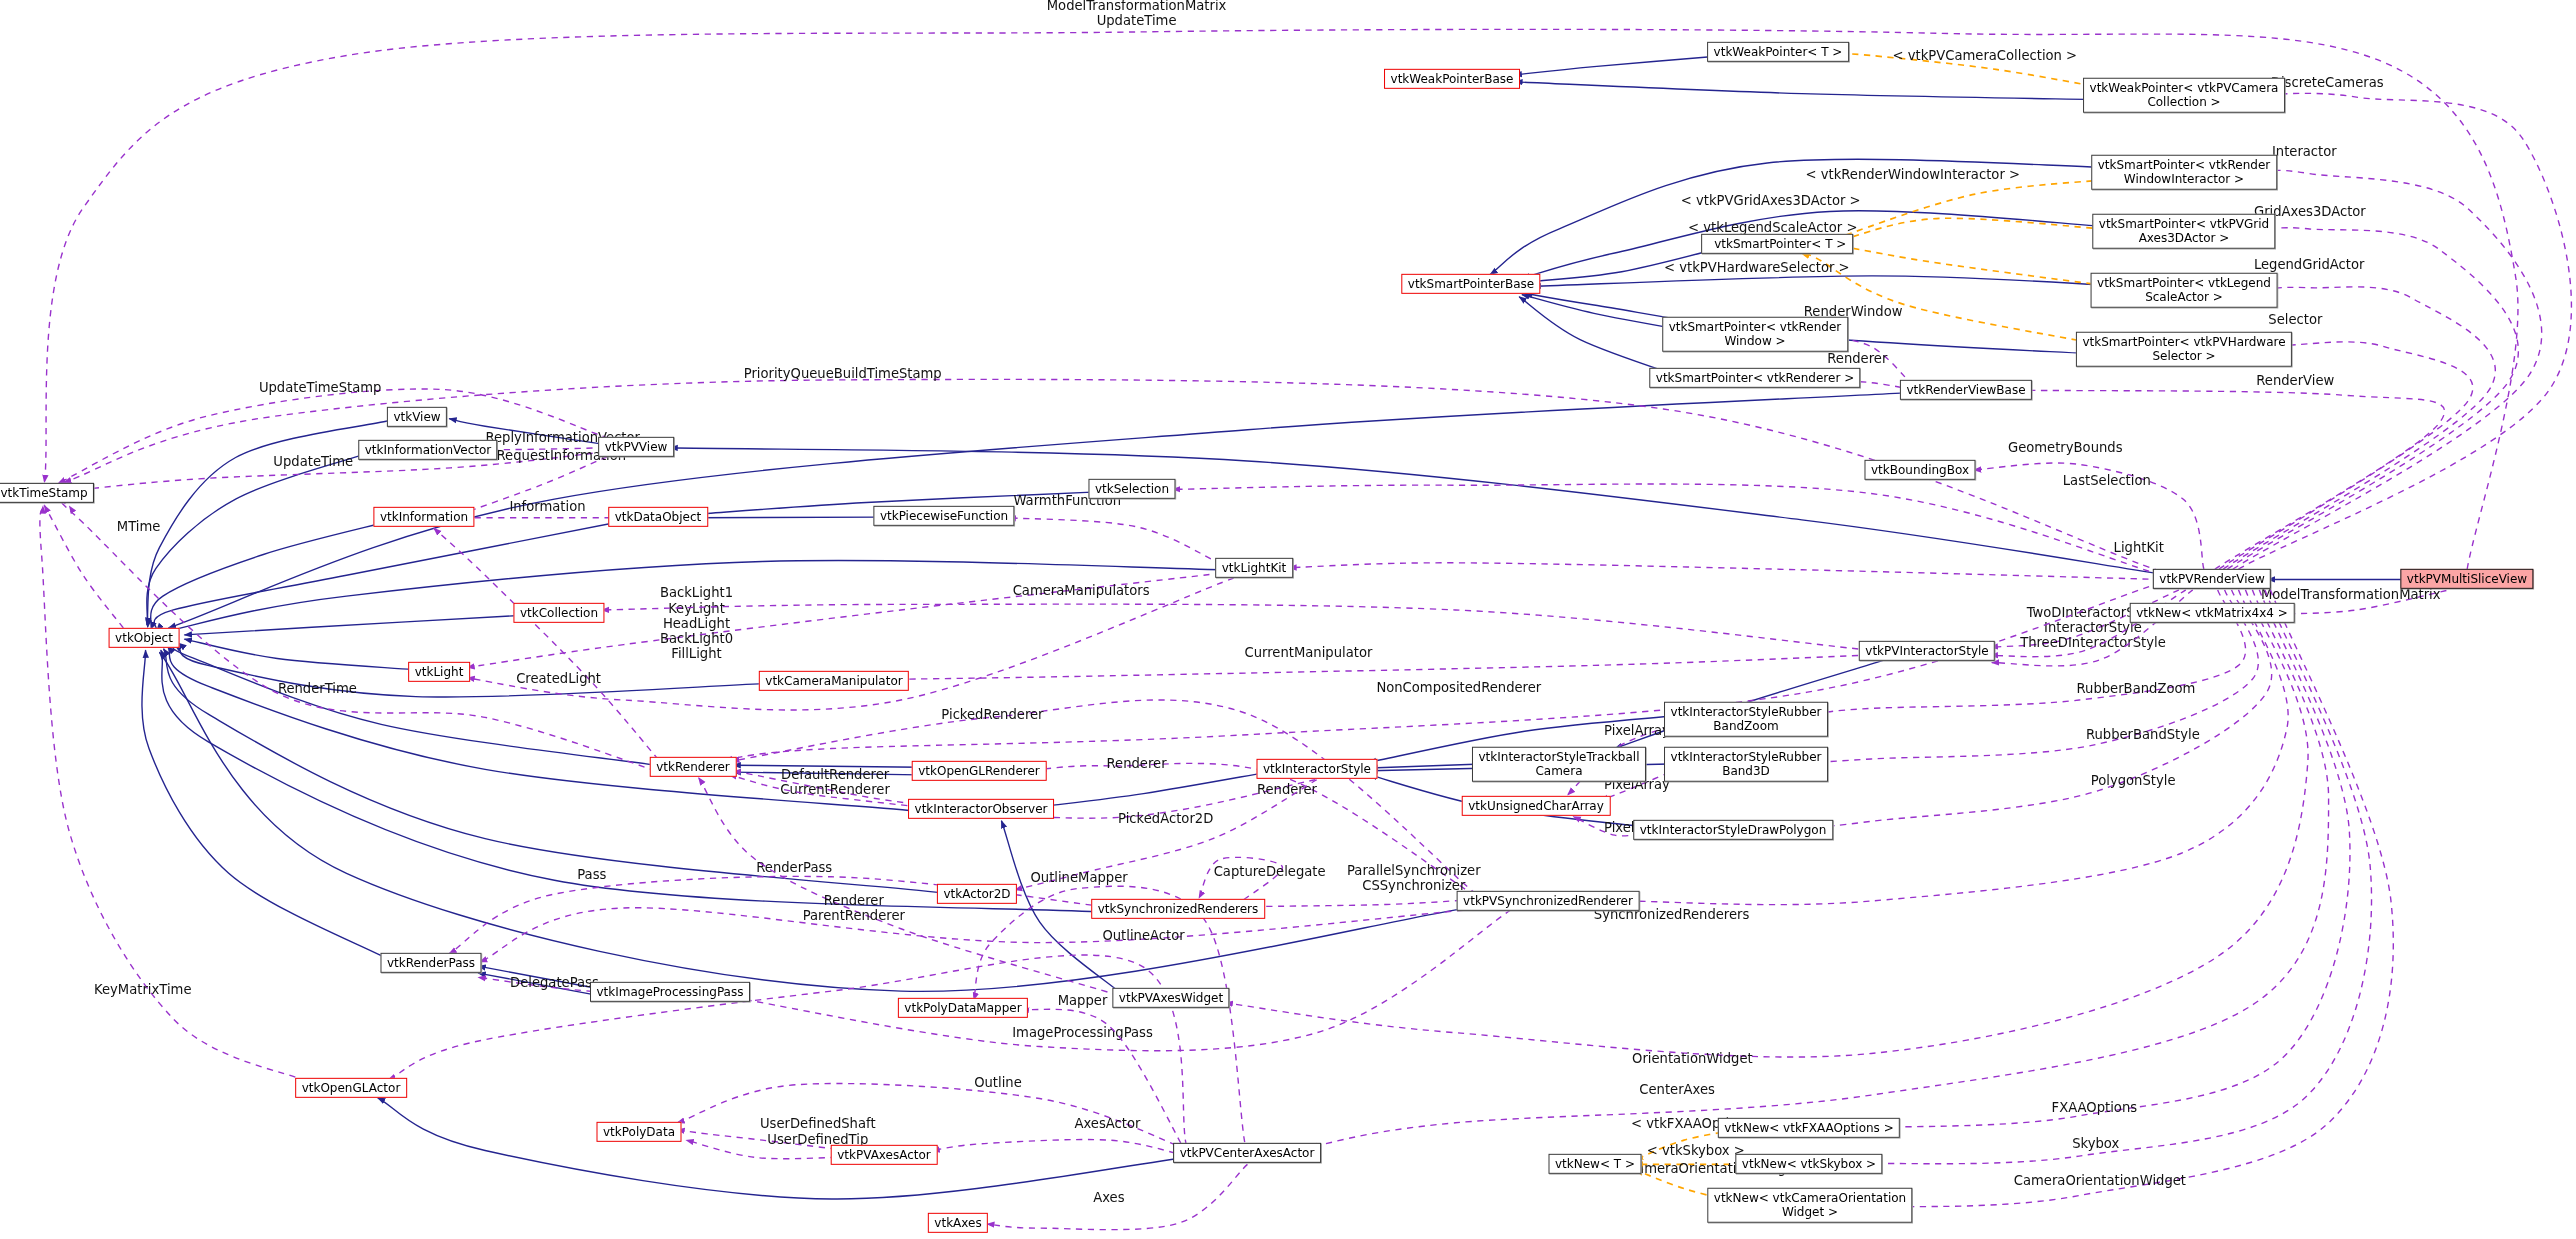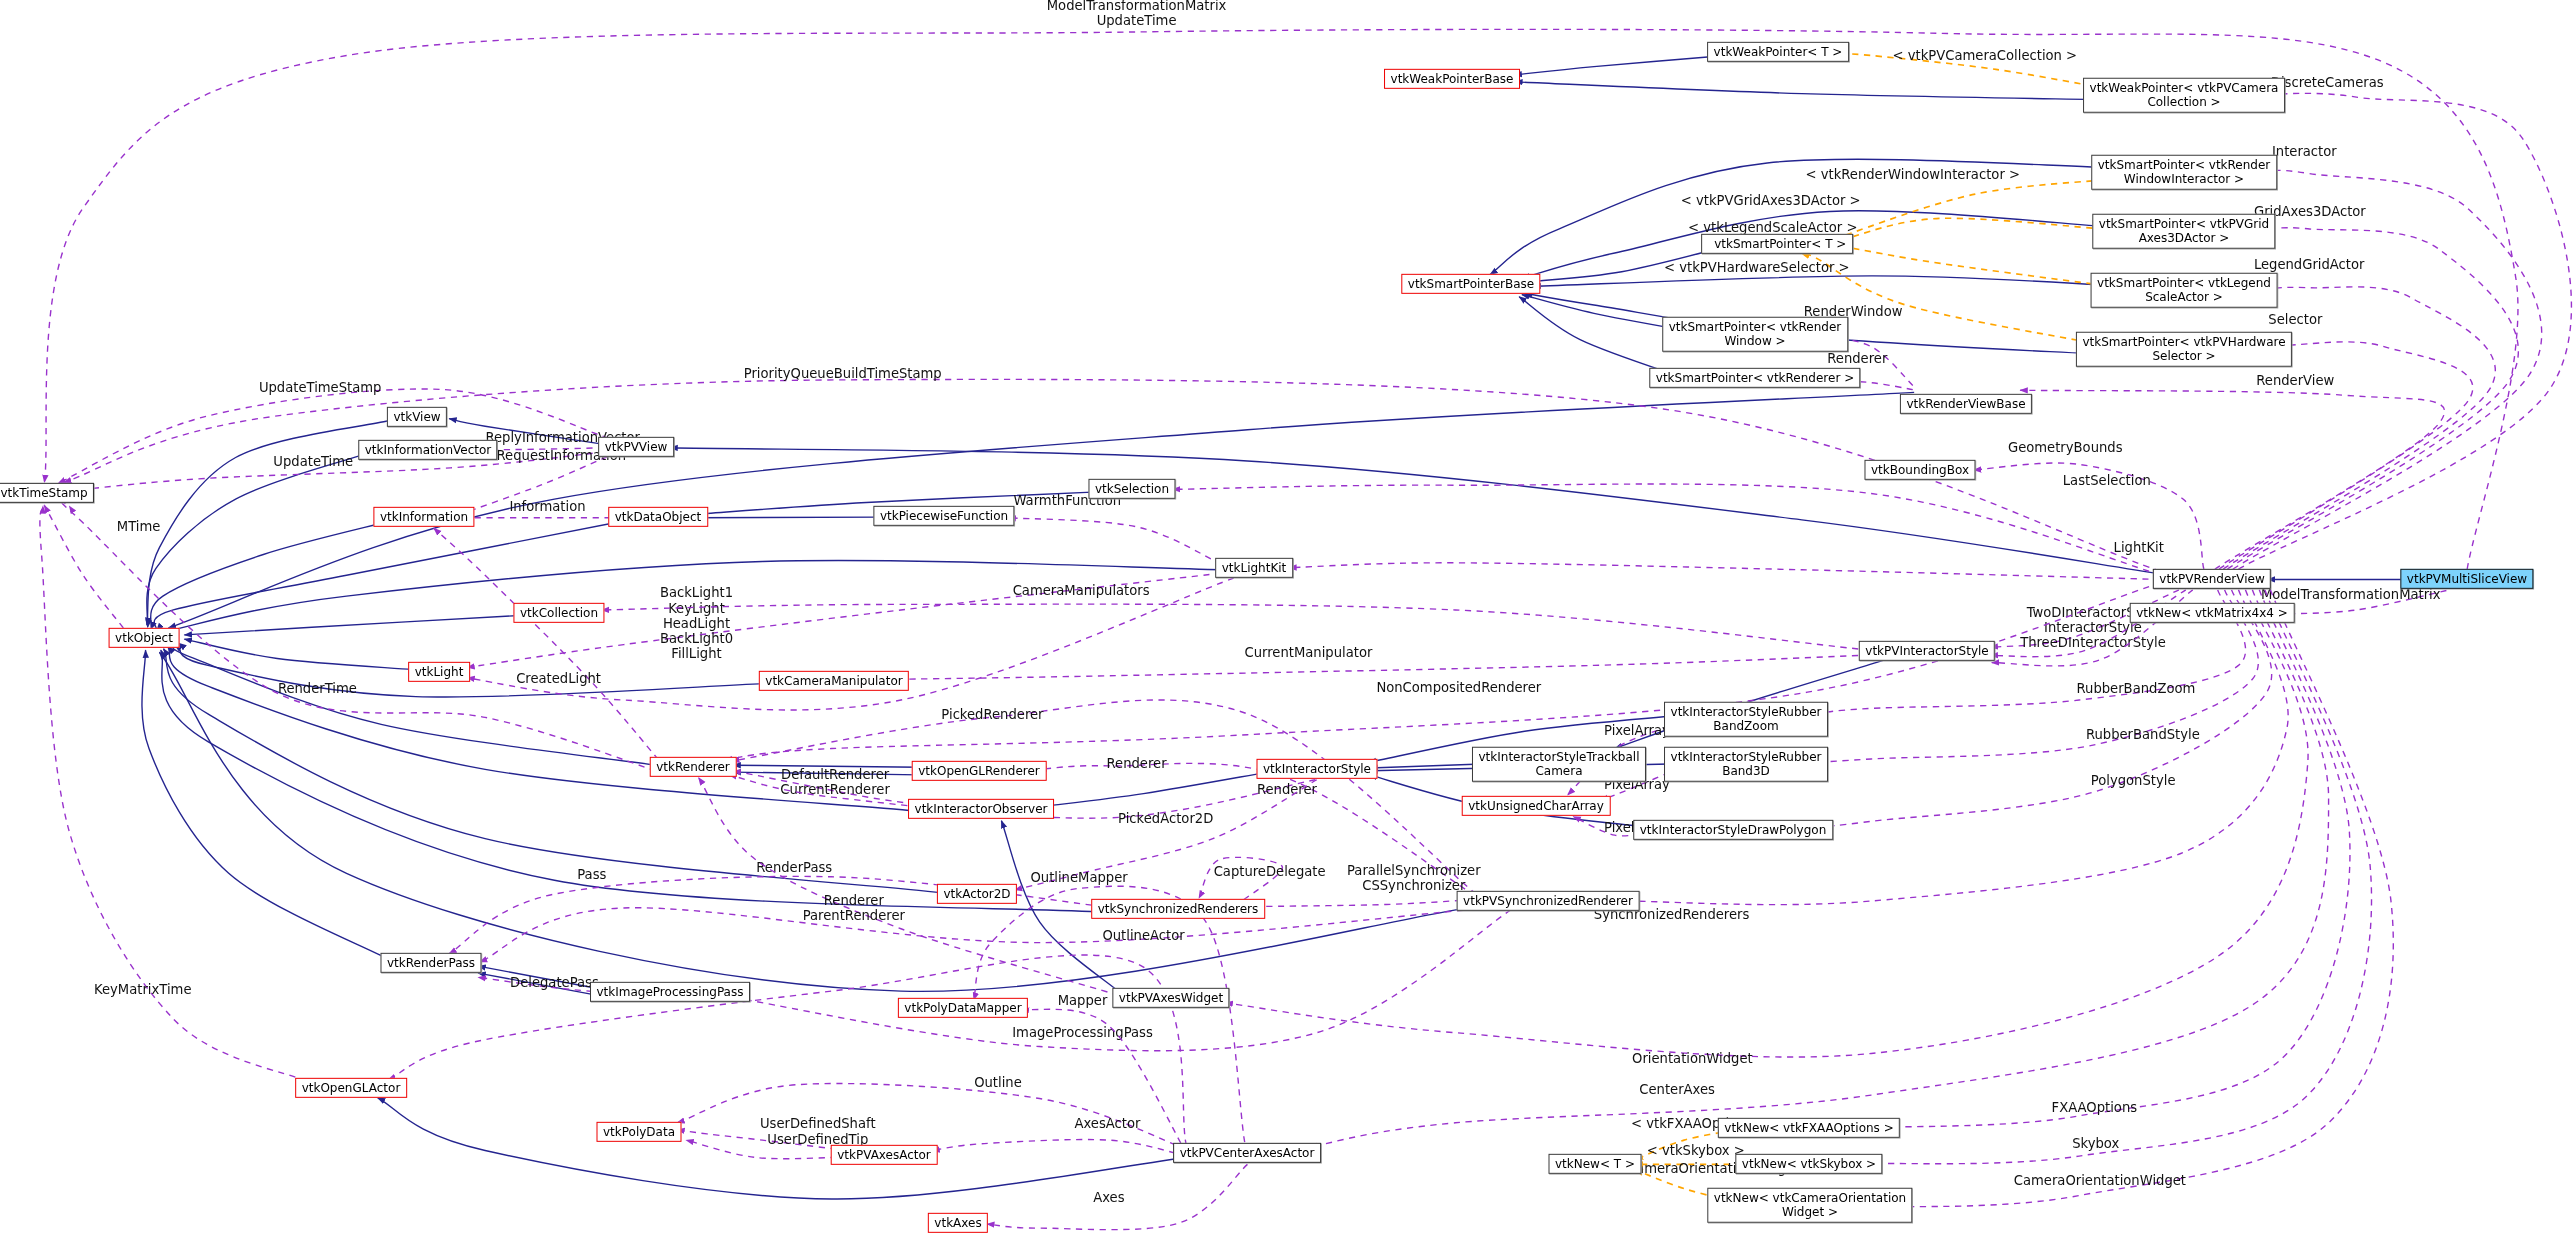--- a/index.html
+++ b/index.html
@@ -5,21 +5,21 @@
   html,body{margin:0;padding:0;background:#ffffff;}
   body{width:2576px;height:1240px;overflow:hidden;position:relative;
        font-family:"DejaVu Sans","Liberation Sans",sans-serif;}
   #diagram{position:absolute;left:0;top:0;width:2576px;height:1028px;}
   #edges{position:absolute;left:0;top:0;z-index:1;}
   .node{position:absolute;transform:translate(-50%,-50%);z-index:2;
         background:#ffffff;border:1px solid #3a3a3a;color:#000;
         font-size:12px;line-height:1.18;padding:2.1px 5.5px;white-space:pre;
         text-align:center;box-shadow:0.7px 0.7px 0 #9a9a9a;cursor:pointer;}
   .node.red{border:1.1px solid #ee0000;box-shadow:none;}
-  .node.main{background:#7dd3fc;border:1.1px solid #1a1a1a;}
+  .node.main{background:#fca5a5;border:1.1px solid #1a1a1a;}
   .node.bold{border-width:1.4px;border-color:#2a2a2a;}
   text.elabel{font-size:19px;fill:#111;}
   path.edge{fill:none;}
 </style>
 </head>
 <body>
 
 <div id="diagram">
     <svg id="edges" width="2576" height="1240" viewBox="0 0 3717 1789">
       <defs>
@@ -255,21 +255,21 @@
 WindowInteractor &gt;</div>
     <div class="node" style="left: 2184px; top: 231px;">vtkSmartPointer&lt; vtkPVGrid
 Axes3DActor &gt;</div>
     <div class="node" style="left: 2184px; top: 290px;">vtkSmartPointer&lt; vtkLegend
 ScaleActor &gt;</div>
     <div class="node" style="left: 2184px; top: 349px;">vtkSmartPointer&lt; vtkPVHardware
 Selector &gt;</div>
     <div class="node" style="left: 1755px; top: 334px;">vtkSmartPointer&lt; vtkRender
 Window &gt;</div>
     <div class="node" style="left: 1755px; top: 378px;">vtkSmartPointer&lt; vtkRenderer &gt;</div>
-    <div class="node" style="left: 1966px; top: 404px;">vtkRenderViewBase</div>
+    <div class="node" style="left: 1966px; top: 390px;">vtkRenderViewBase</div>
     <div class="node red" style="left: 1452px; top: 79px;">vtkWeakPointerBase</div>
     <div class="node" style="left: 1778px; top: 52px;">vtkWeakPointer&lt; T &gt;</div>
     <div class="node" style="left: 2184px; top: 95px;">vtkWeakPointer&lt; vtkPVCamera
 Collection &gt;</div>
     <div class="node" style="left: 431px; top: 963px;">vtkRenderPass</div>
     <div class="node" style="left: 670px; top: 992px;">vtkImageProcessingPass</div>
     <div class="node red" style="left: 351px; top: 1088px;">vtkOpenGLActor</div>
     <div class="node red" style="left: 639px; top: 1132px;">vtkPolyData</div>
     <div class="node red" style="left: 884px; top: 1155px;">vtkPVAxesActor</div>
     <div class="node red" style="left: 958px; top: 1223px;">vtkAxes</div>

